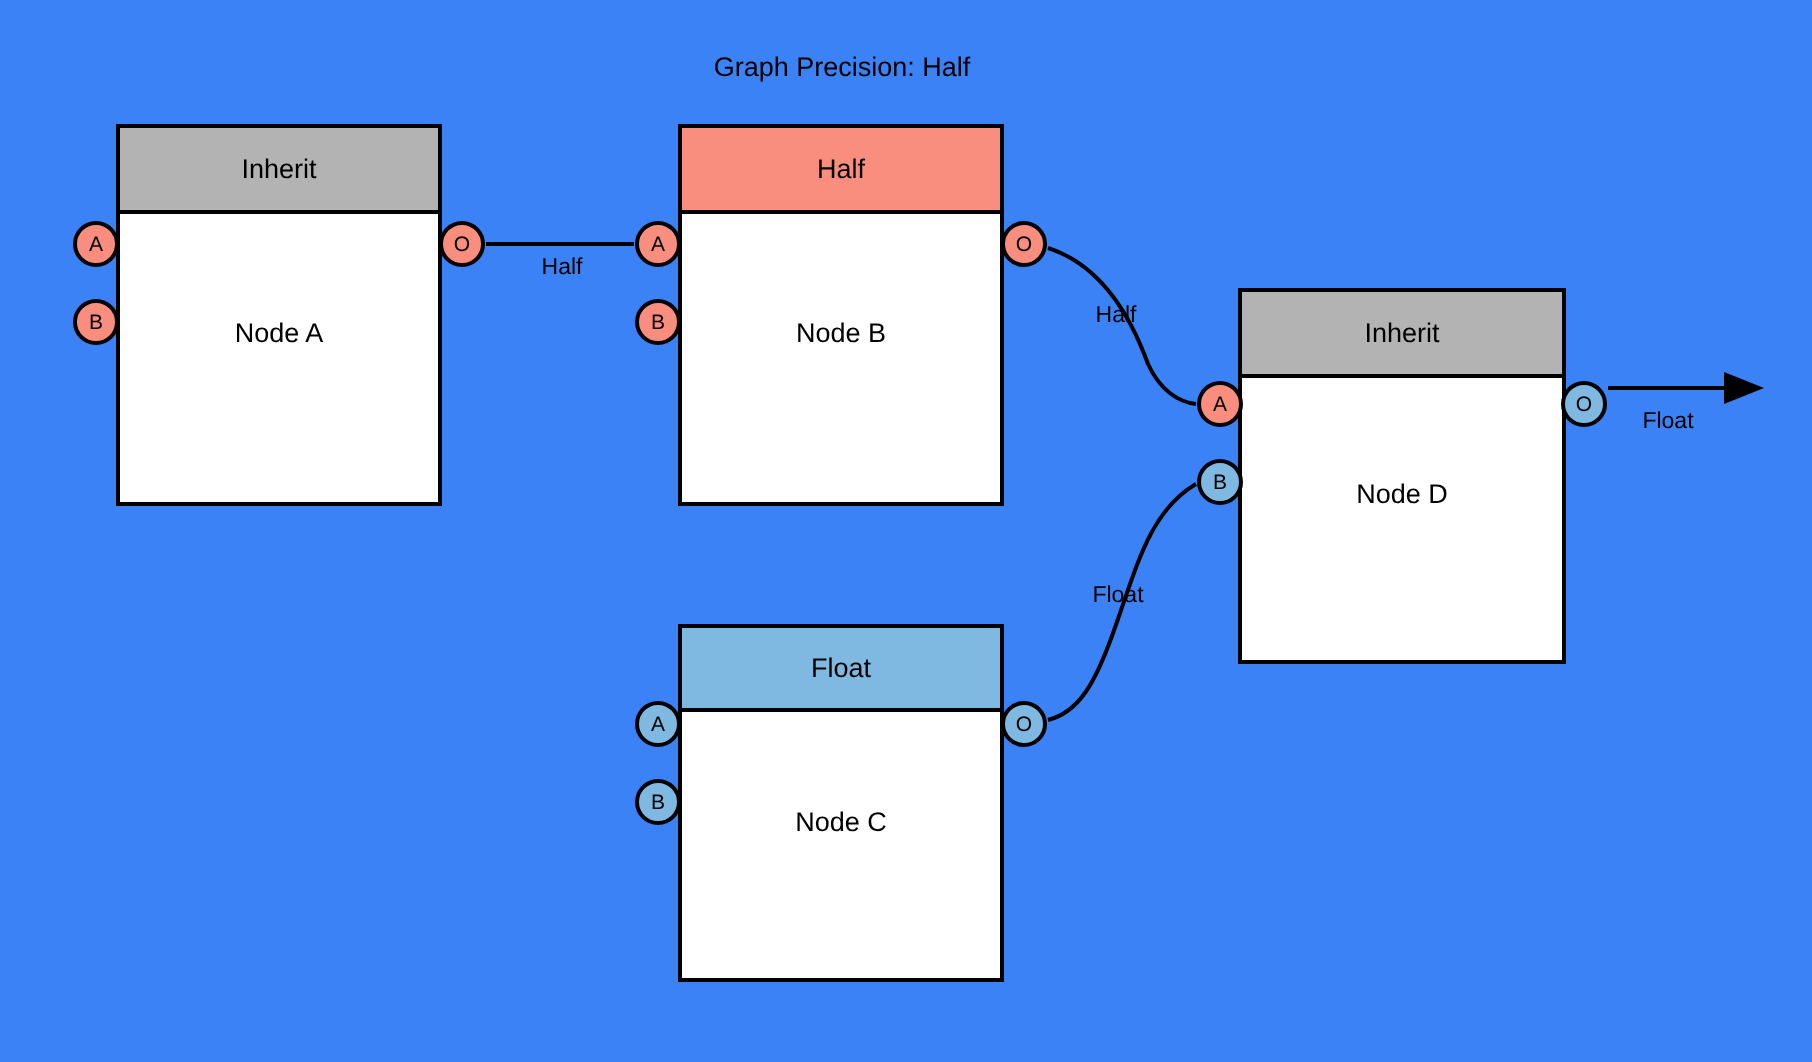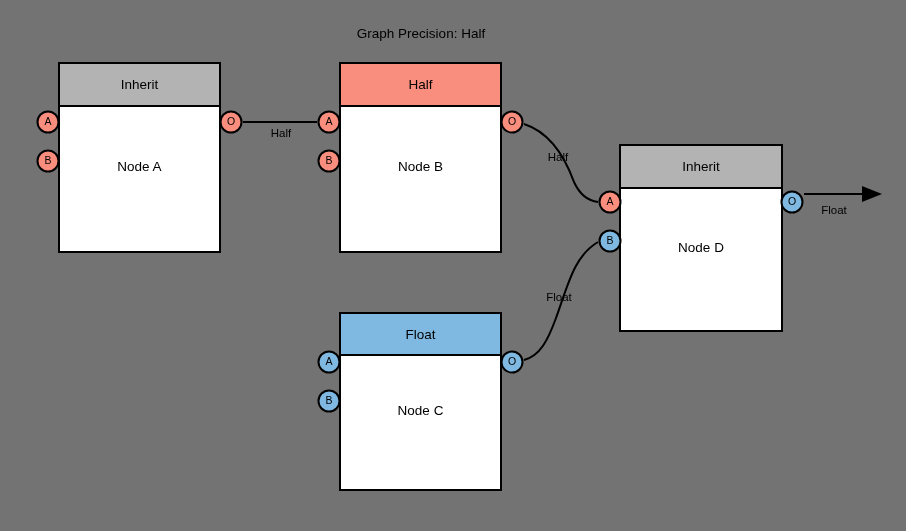--- a/index.html
+++ b/index.html
@@ -8,21 +8,21 @@
     padding: 0;
     background: #ffffff;
   }
   body {
     font-family: "Liberation Sans", sans-serif;
   }
   #canvas {
     position: relative;
     width: 906px;
     height: 531px;
-    background: #737373;
+    background: #3b82f6;
     overflow: hidden;
   }
   #graph-svg {
     position: absolute;
     left: 0;
     top: 0;
     width: 906px;
     height: 531px;
   }
   .diagram-title {

